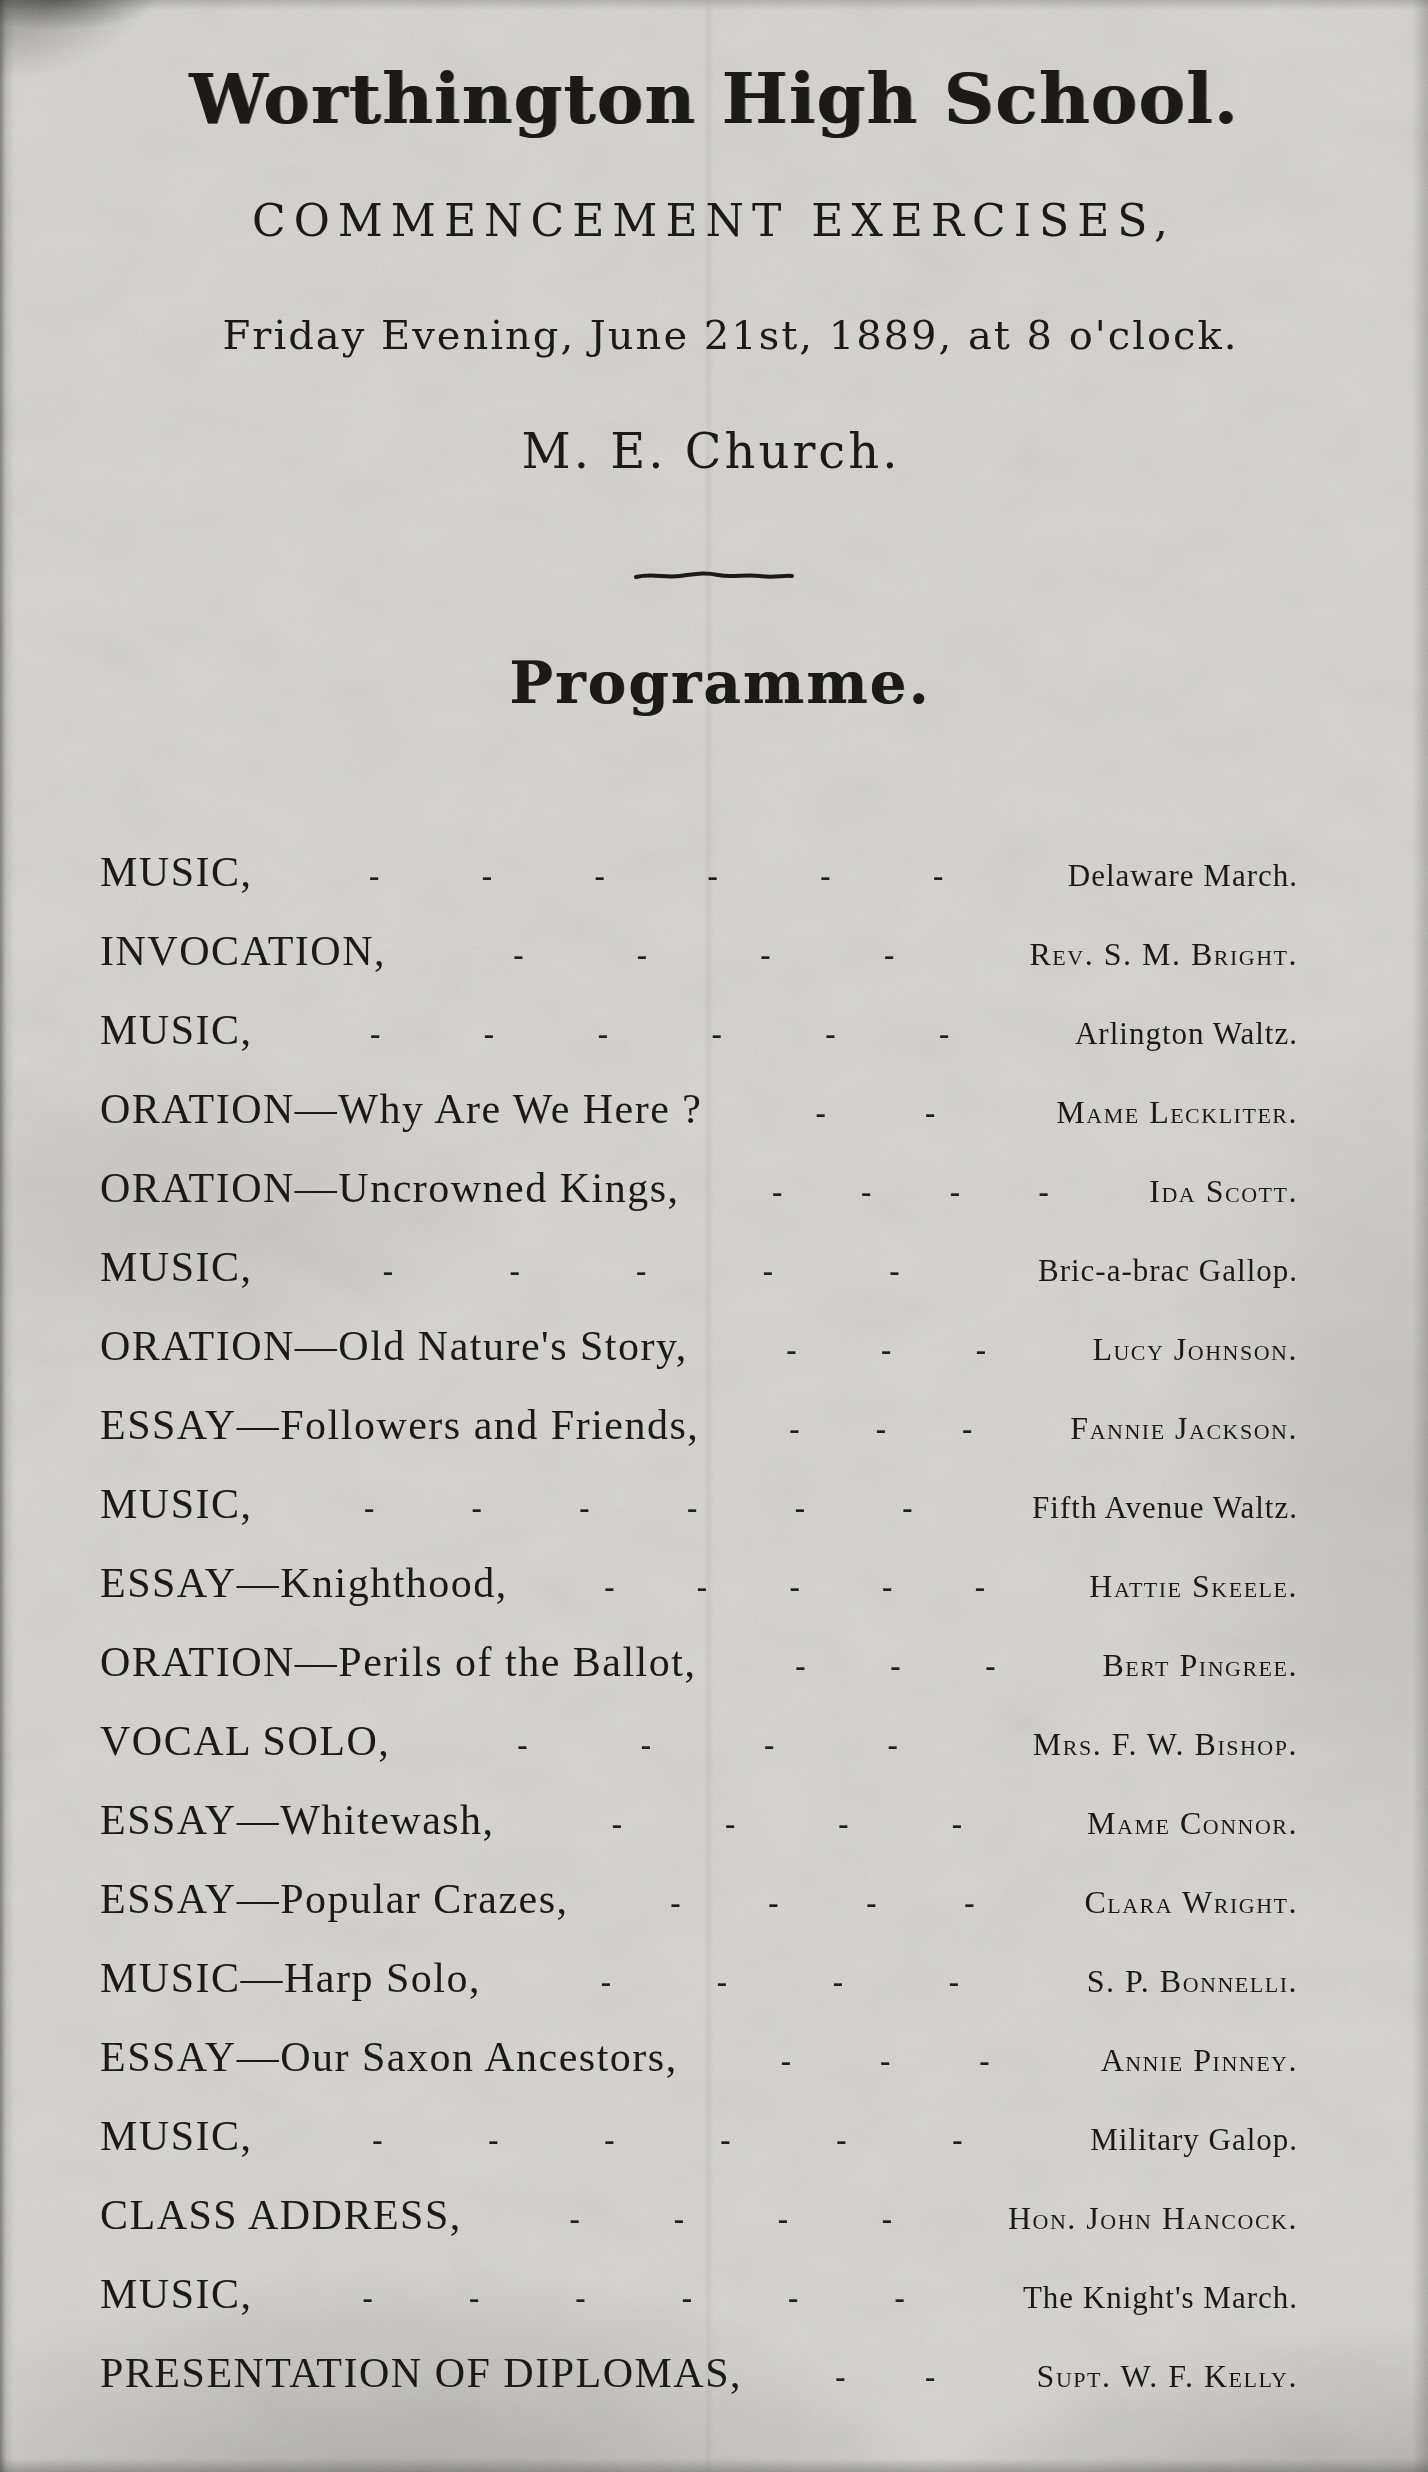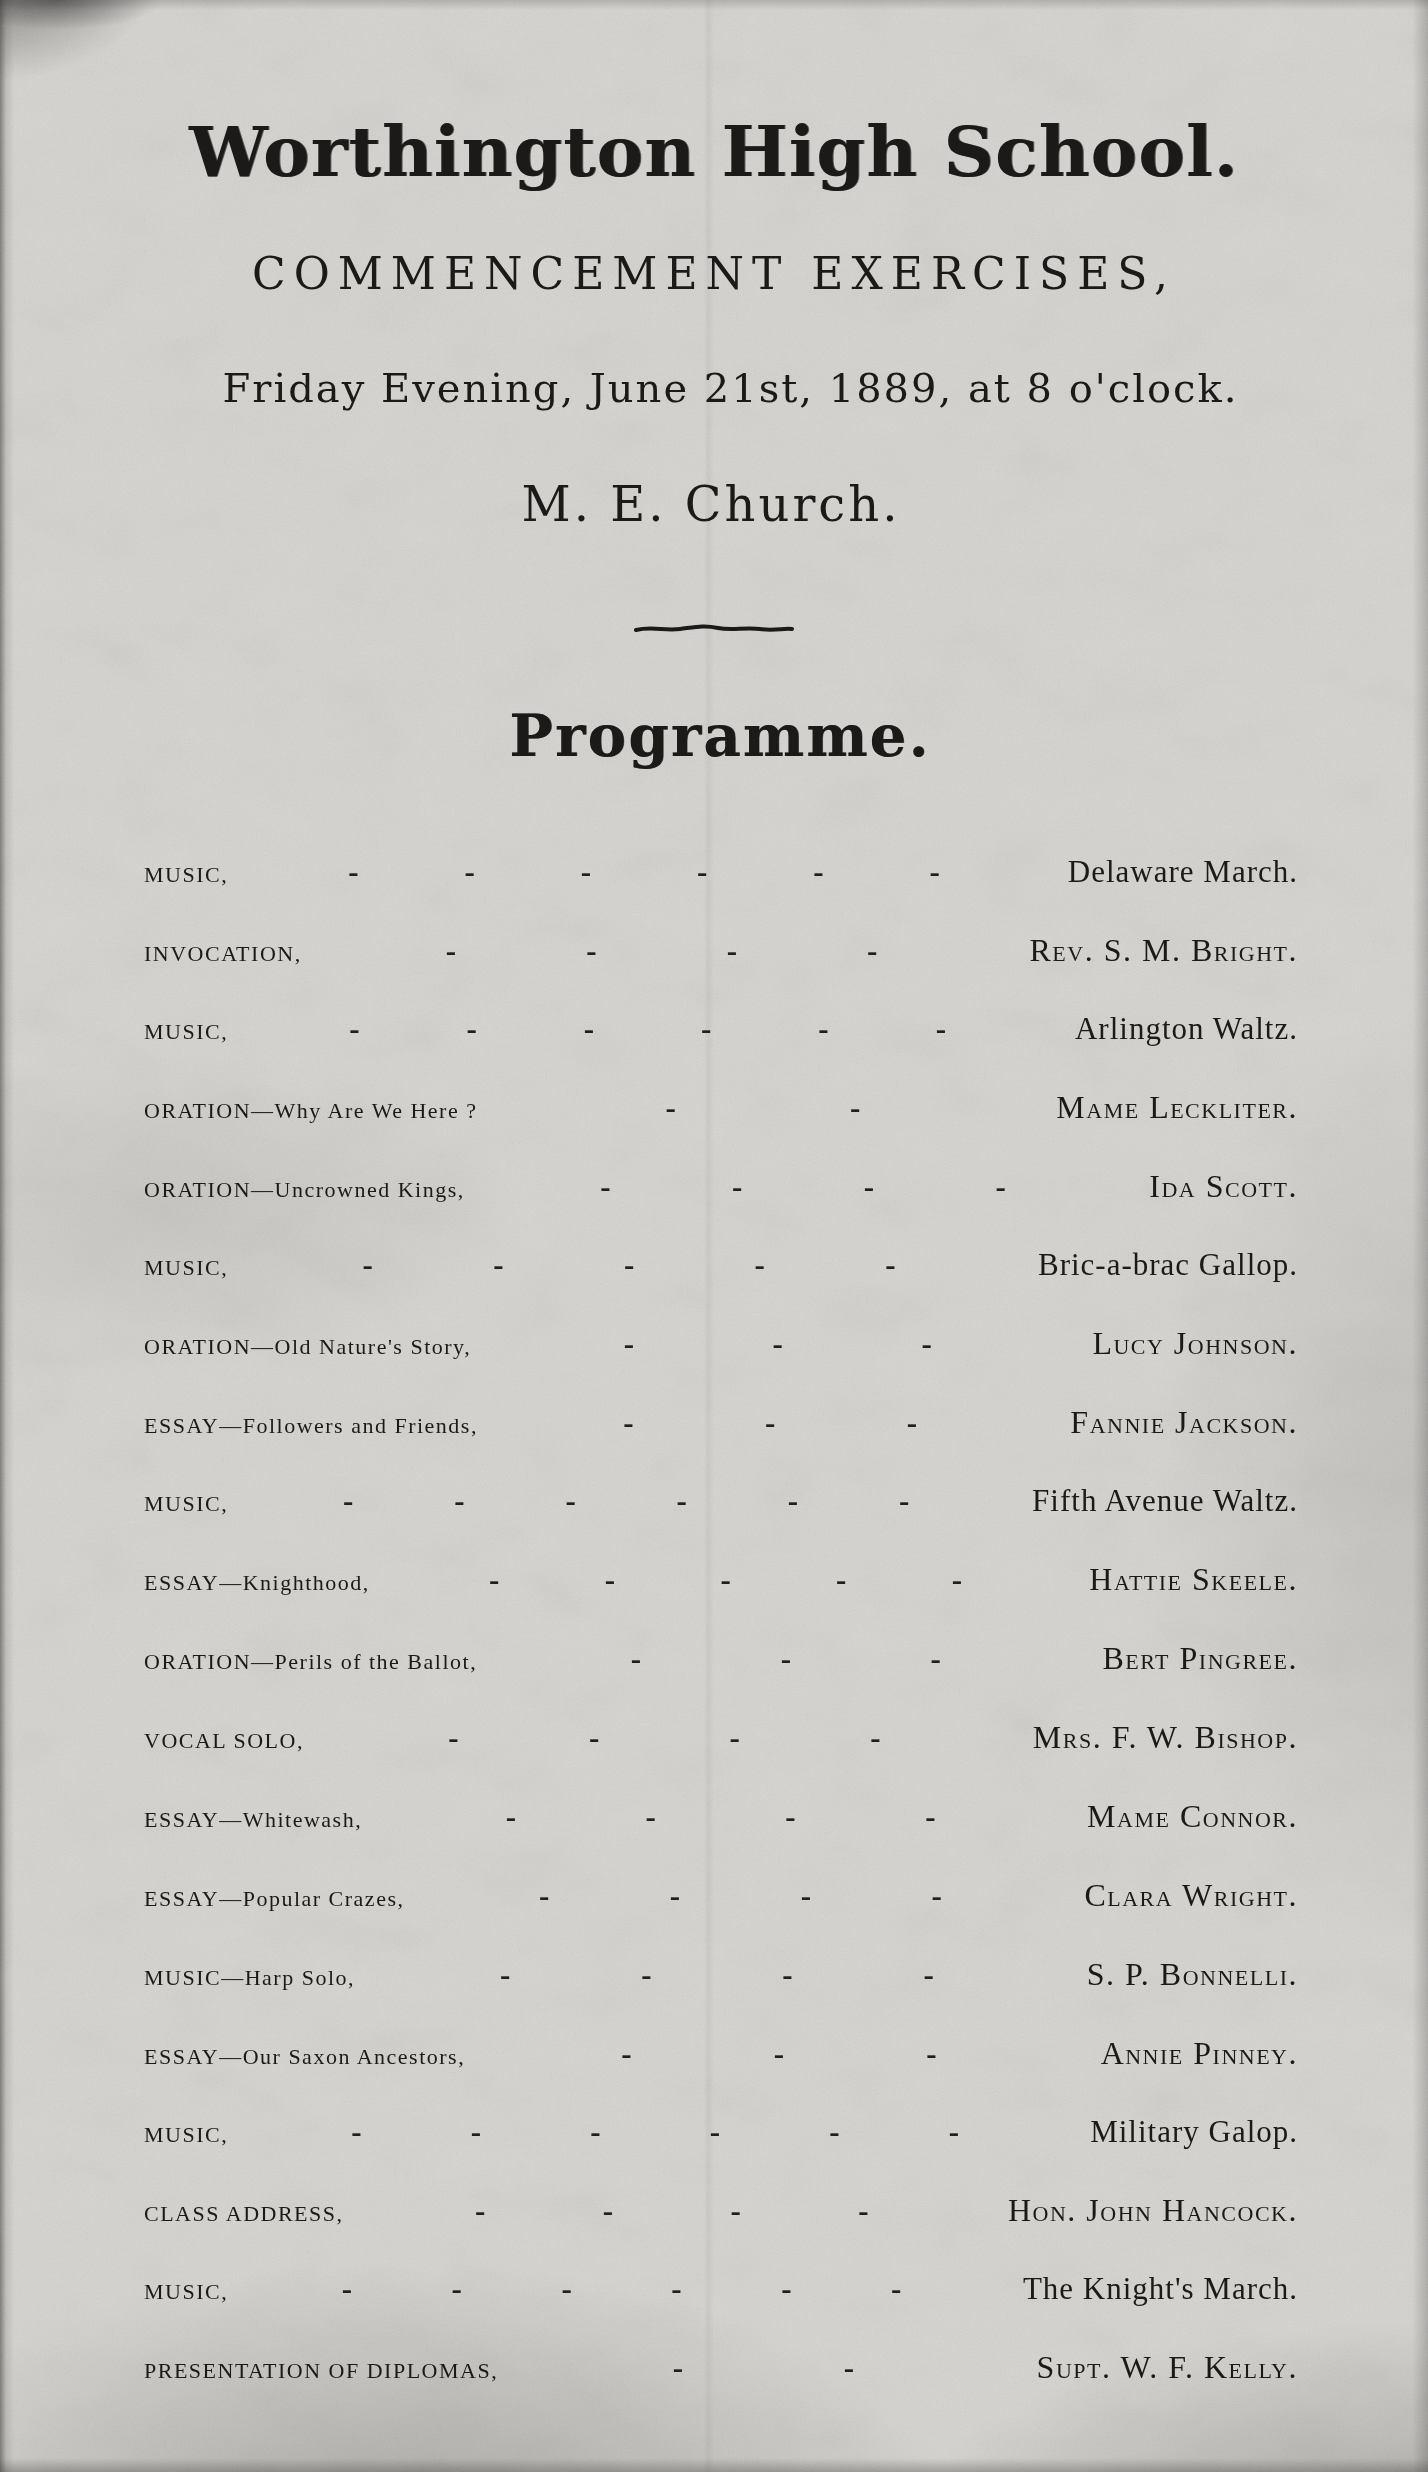--- a/index.html
+++ b/index.html
@@ -24,21 +24,21 @@
       linear-gradient(to right, rgba(25,25,23,0.50) 0px, rgba(25,25,23,0.12) 6px, rgba(25,25,23,0) 14px),
       linear-gradient(to left, rgba(25,25,23,0.22) 0px, rgba(25,25,23,0) 16px),
       linear-gradient(to bottom, rgba(25,25,23,0.20) 0px, rgba(25,25,23,0) 10px),
       linear-gradient(to top, rgba(25,25,23,0.30) 0px, rgba(25,25,23,0) 14px),
       linear-gradient(to right, rgba(0,0,0,0) 704px, rgba(0,0,0,0.05) 708px, rgba(0,0,0,0) 714px);
   }
   .grain { position:absolute; inset:0; pointer-events:none; }
   .content { position:absolute; inset:0; text-align:center; }
 
   .title {
-    margin:117px 0 0 0;
+    margin:64px 0 0 0;
     font-family:"DejaVu Serif", serif;
     font-weight:700;
     font-size:70px;
     line-height:1;
     letter-spacing:1px;
     text-shadow:1px 0 0 rgba(20,19,17,0.6);
     text-align:center;
   }
   .subtitle {
     margin:65px 0 12px 0;
@@ -83,24 +83,23 @@
     text-align:left;
   }
   .row {
     display:flex;
     align-items:baseline;
     line-height:36px;
     margin-bottom:39px;
     white-space:nowrap;
   }
   .label {
-    font-size:22px;
+    font-size:42px;
     letter-spacing:1.5px;
     flex:0 0 auto;
-    margin-left:44px;
   }
   .dashes {
     flex:1 1 auto;
     display:flex;
     justify-content:space-evenly;
     align-items:baseline;
     padding:0 22px 0 14px;
     min-width:30px;
   }
   .dash {

